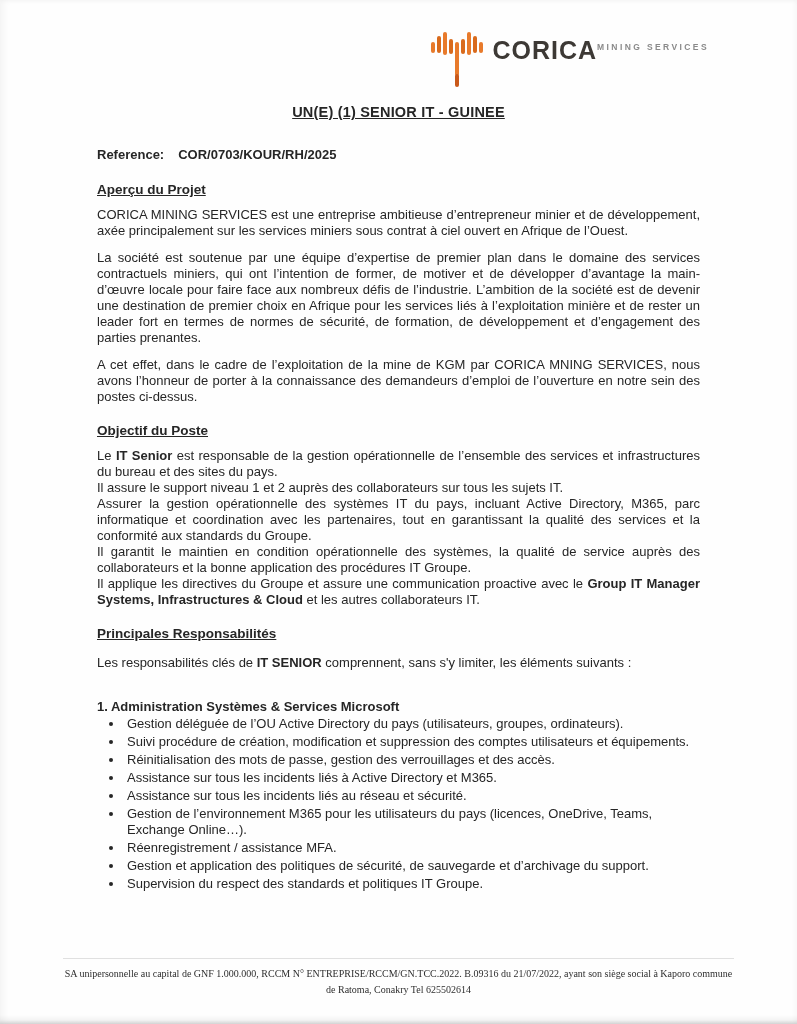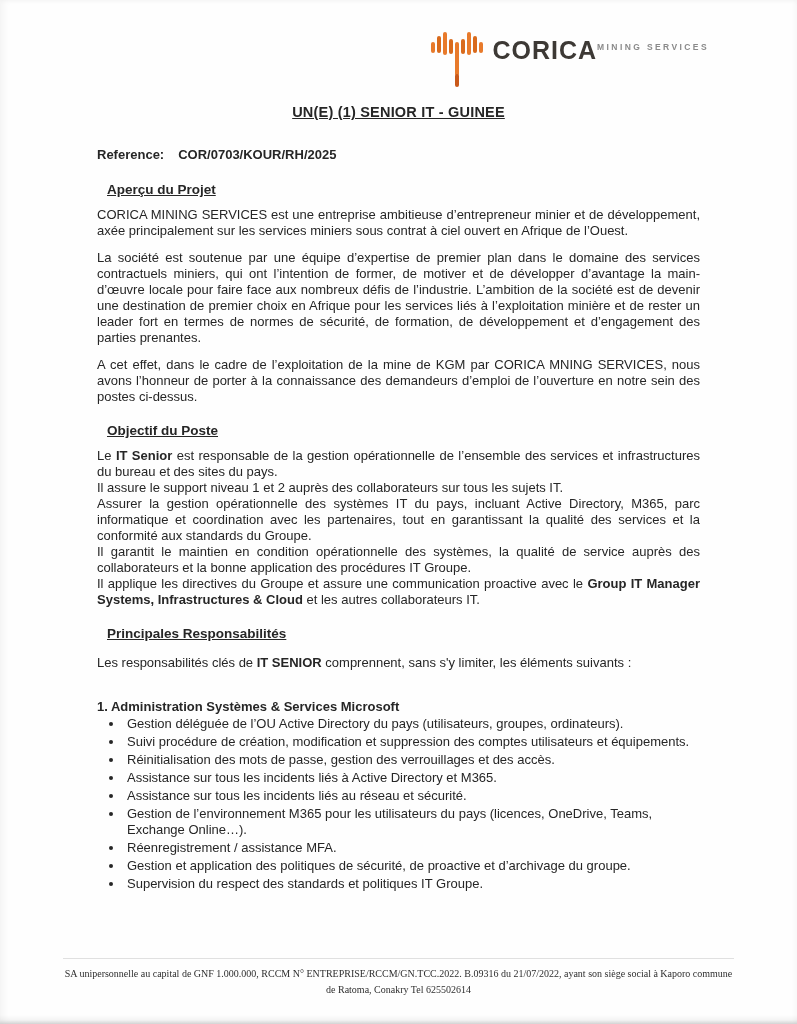--- a/index.html
+++ b/index.html
@@ -100,21 +100,21 @@
   .meta b.val { }
   .meta .lbl-ref { font-weight: bold; }
   .meta .gap-sm { display: inline-block; width: 14px; }
   .meta .lbl-lieu { display: inline-block; width: 36px; }
   .meta .colon { display: inline-block; width: 34px; text-align: left; }
 
   h3.sec {
     font-size: 13.5px;
     font-weight: bold;
     text-decoration: underline;
-    margin: 18px 0 10px 10px;
+    margin: 18px 0 10px 0;
   }
   .para {
     font-size: 13px;
     line-height: 16px;
     text-align: justify;
     margin: 0 0 11px 0;
   }
   .tight .para { margin: 0; }
   .intro-line { font-size: 13px; line-height: 16px; margin: 14px 0 0 0; }
 
@@ -201,21 +201,21 @@
 
     <div class="group-head">1. Administration Systèmes &amp; Services Microsoft</div>
     <ul class="bullets">
       <li>Gestion déléguée de l’OU Active Directory du pays (utilisateurs, groupes, ordinateurs).</li>
       <li>Suivi procédure de création, modification et suppression des comptes utilisateurs et équipements.</li>
       <li>Réinitialisation des mots de passe, gestion des verrouillages et des accès.</li>
       <li>Assistance sur tous les incidents liés à Active Directory et M365.</li>
       <li>Assistance sur tous les incidents liés au réseau et sécurité.</li>
       <li>Gestion de l’environnement M365 pour les utilisateurs du pays (licences, OneDrive, Teams, Exchange Online…).</li>
       <li>Réenregistrement / assistance MFA.</li>
-      <li>Gestion et application des politiques de sécurité, de proactive et d’archivage du groupe.</li>
+      <li>Gestion et application des politiques de sécurité, de sauvegarde et d’archivage du support.</li>
       <li>Supervision du respect des standards et politiques IT Groupe.</li>
     </ul>
 
   </div>
 
   <div class="footer">SA unipersonnelle au capital de GNF 1.000.000, RCCM N° ENTREPRISE/RCCM/GN.TCC.2022. B.09316 du 21/07/2022, ayant son siège social à Kaporo commune de Ratoma, Conakry Tel 625502614</div>
 
 </div>
 
 </body></html>

